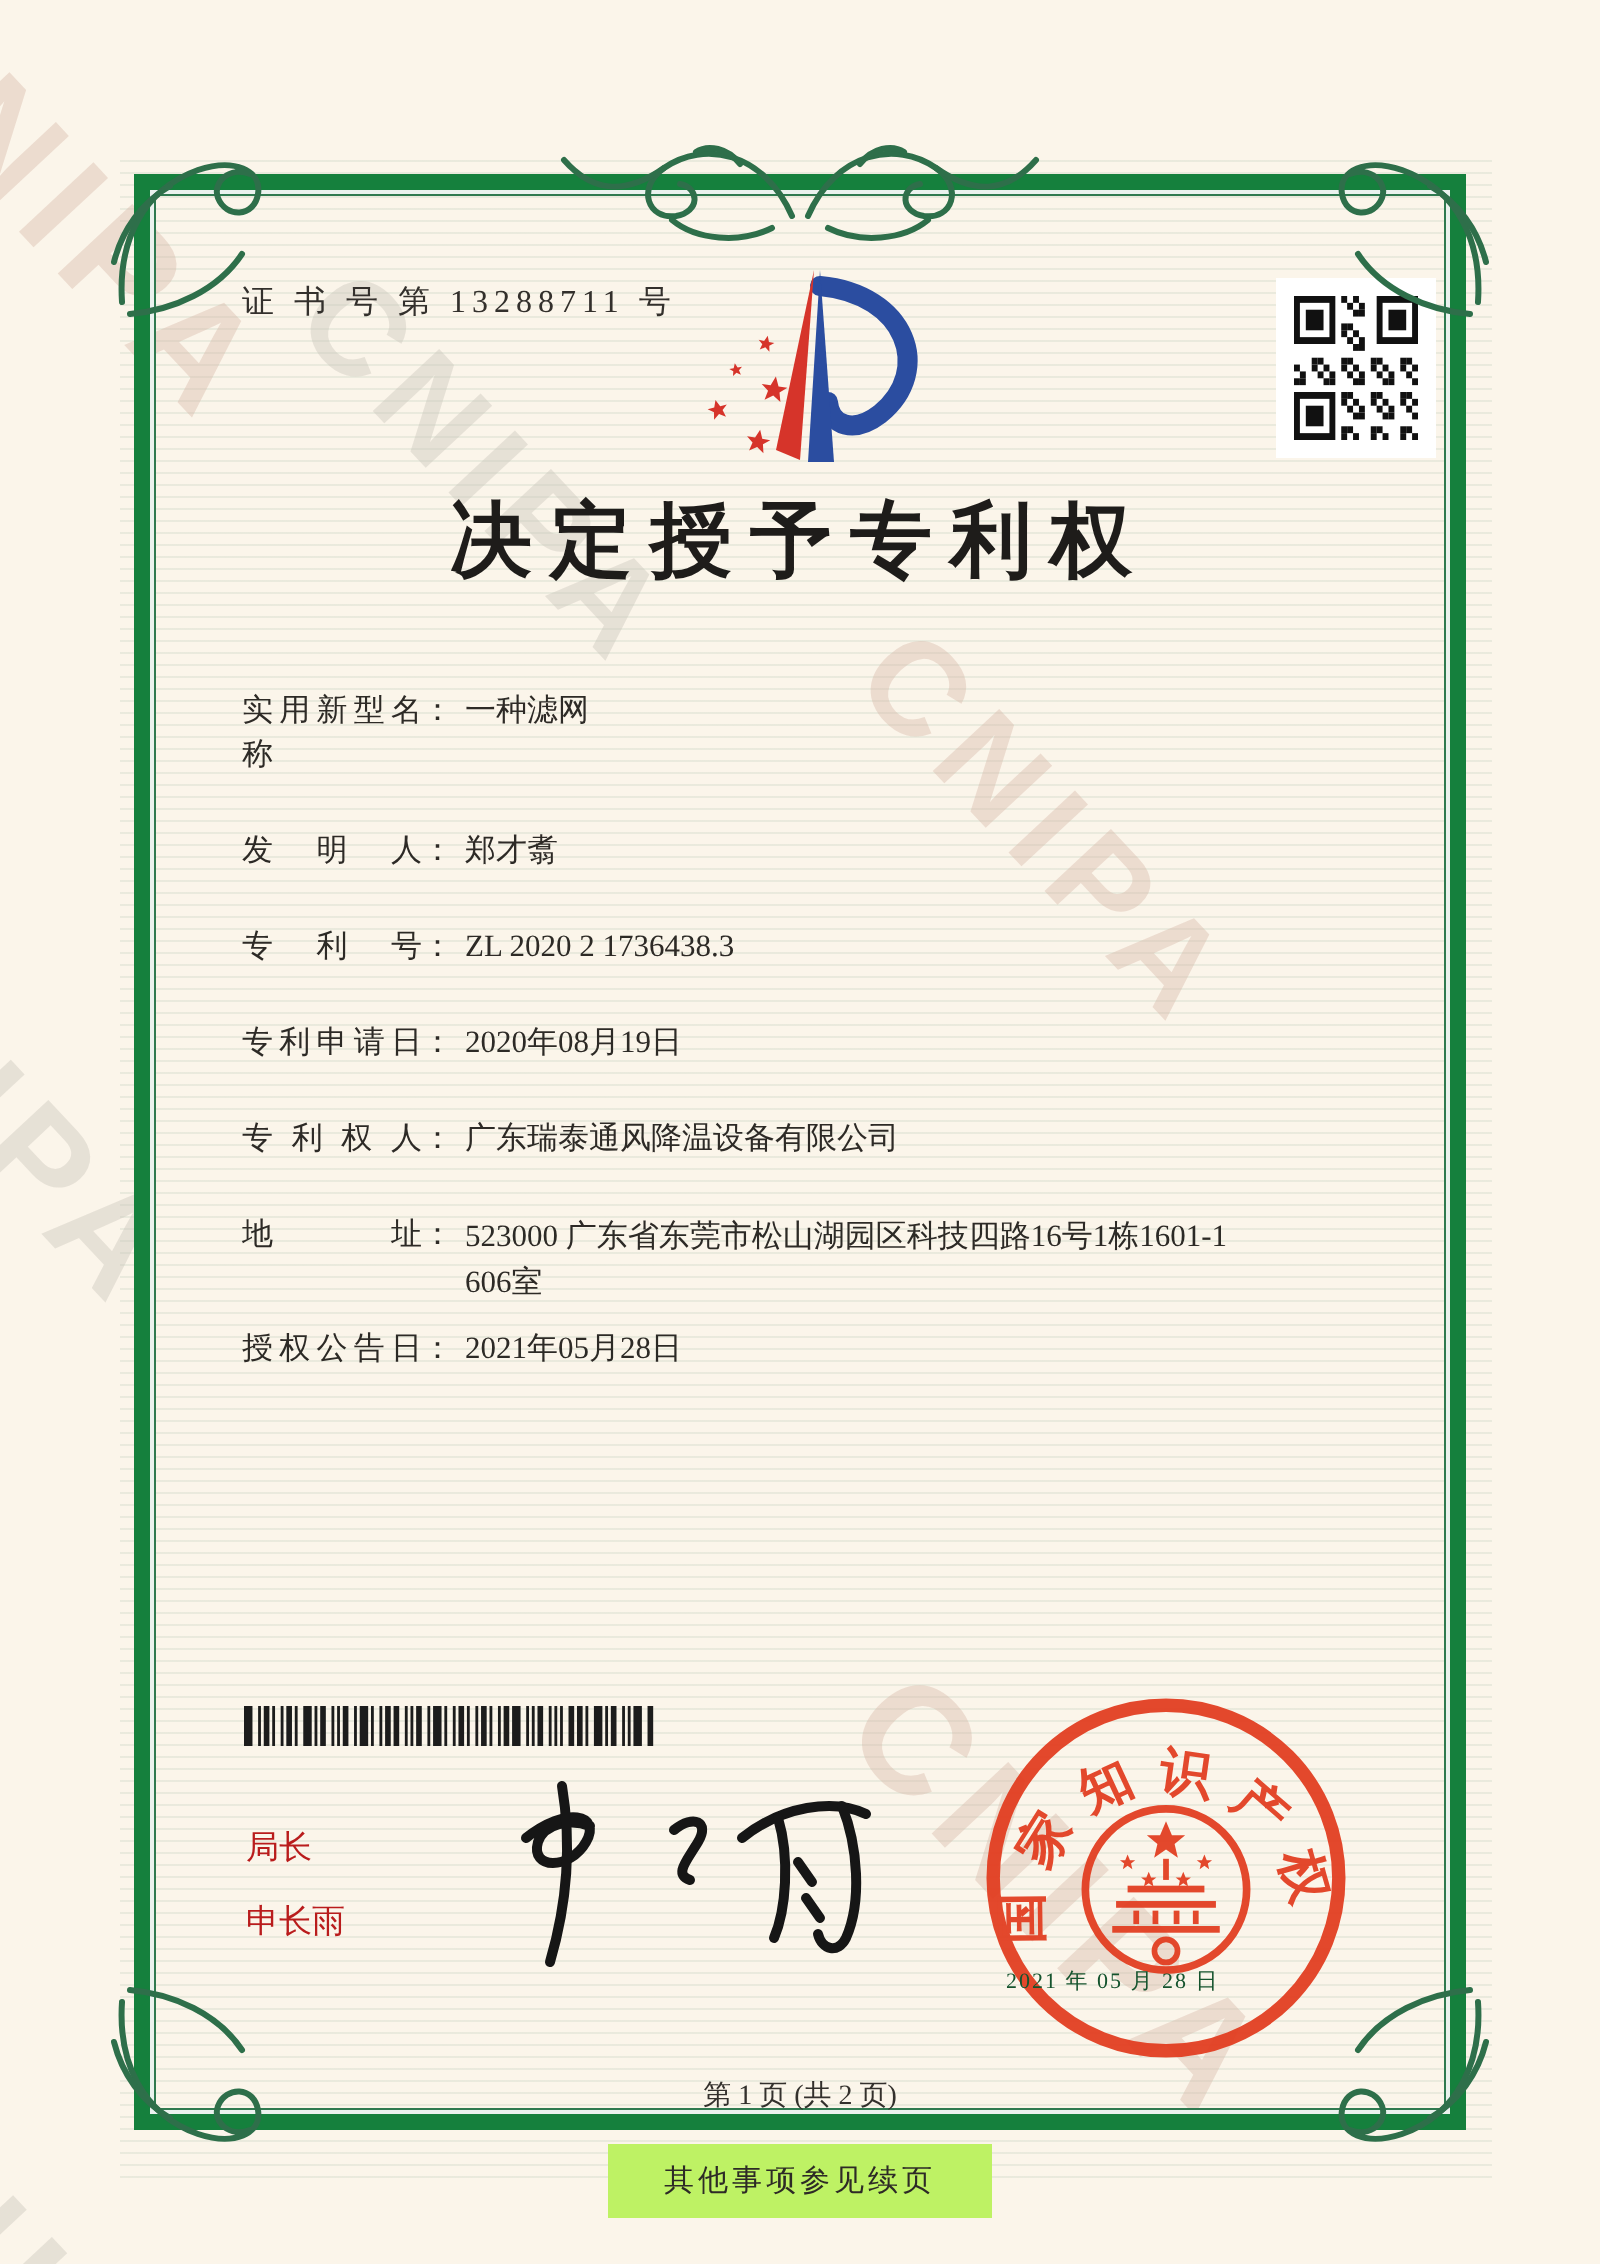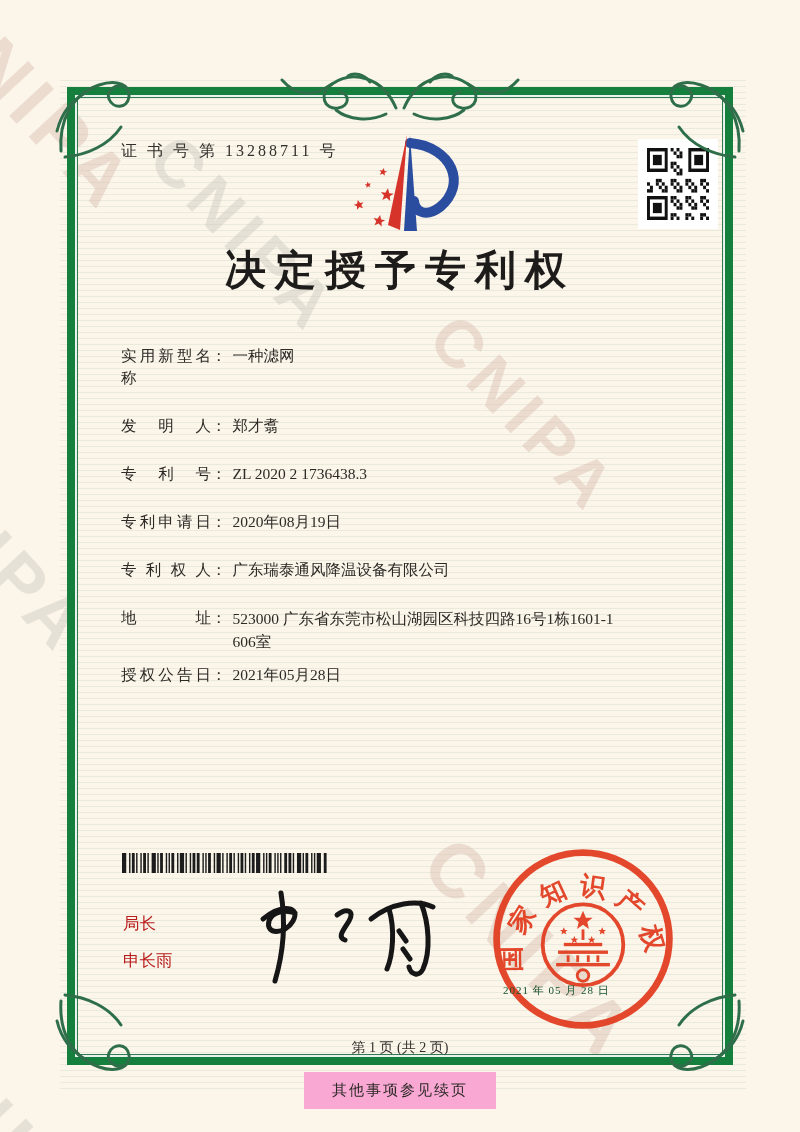--- a/index.html
+++ b/index.html
@@ -55,21 +55,21 @@
   .director .name{margin-top:15px;}
   .signature{position:absolute;left:158px;top:790px;width:215px;height:105px;}
   .seal{position:absolute;left:412px;top:748px;width:192px;height:192px;z-index:5;opacity:0.93;}
   .seal-date{
     position:absolute;left:428px;top:888px;z-index:6;font-size:11px;
     letter-spacing:1px;color:#14532d;white-space:nowrap;
   }
   .page-no{position:absolute;left:0;top:944px;width:100%;text-align:center;font-size:14px;color:#33302c;}
   .footer-note{
     position:absolute;left:50%;top:1072px;transform:translateX(-50%);
-    background:#f9a8d4;padding:9px 28px;z-index:3;font-size:15px;color:#2d2a26;letter-spacing:2px;
+    background:#bef264;padding:9px 28px;z-index:3;font-size:15px;color:#2d2a26;letter-spacing:2px;
   }
   .green-stroke{stroke:#2e6f4a;fill:none;stroke-width:3;stroke-linecap:round;}
 </style>
 </head>
 <body>
 
 <svg width="0" height="0" style="position:absolute">
   <defs>
     <path id="star" d="M0,-10 L2.94,-3.09 L9.51,-3.09 L4.26,1.18 L5.88,8.09 L0,4 L-5.88,8.09 L-4.26,1.18 L-9.51,-3.09 L-2.94,-3.09 Z"></path>
     <g id="flourish" class="green-stroke">

